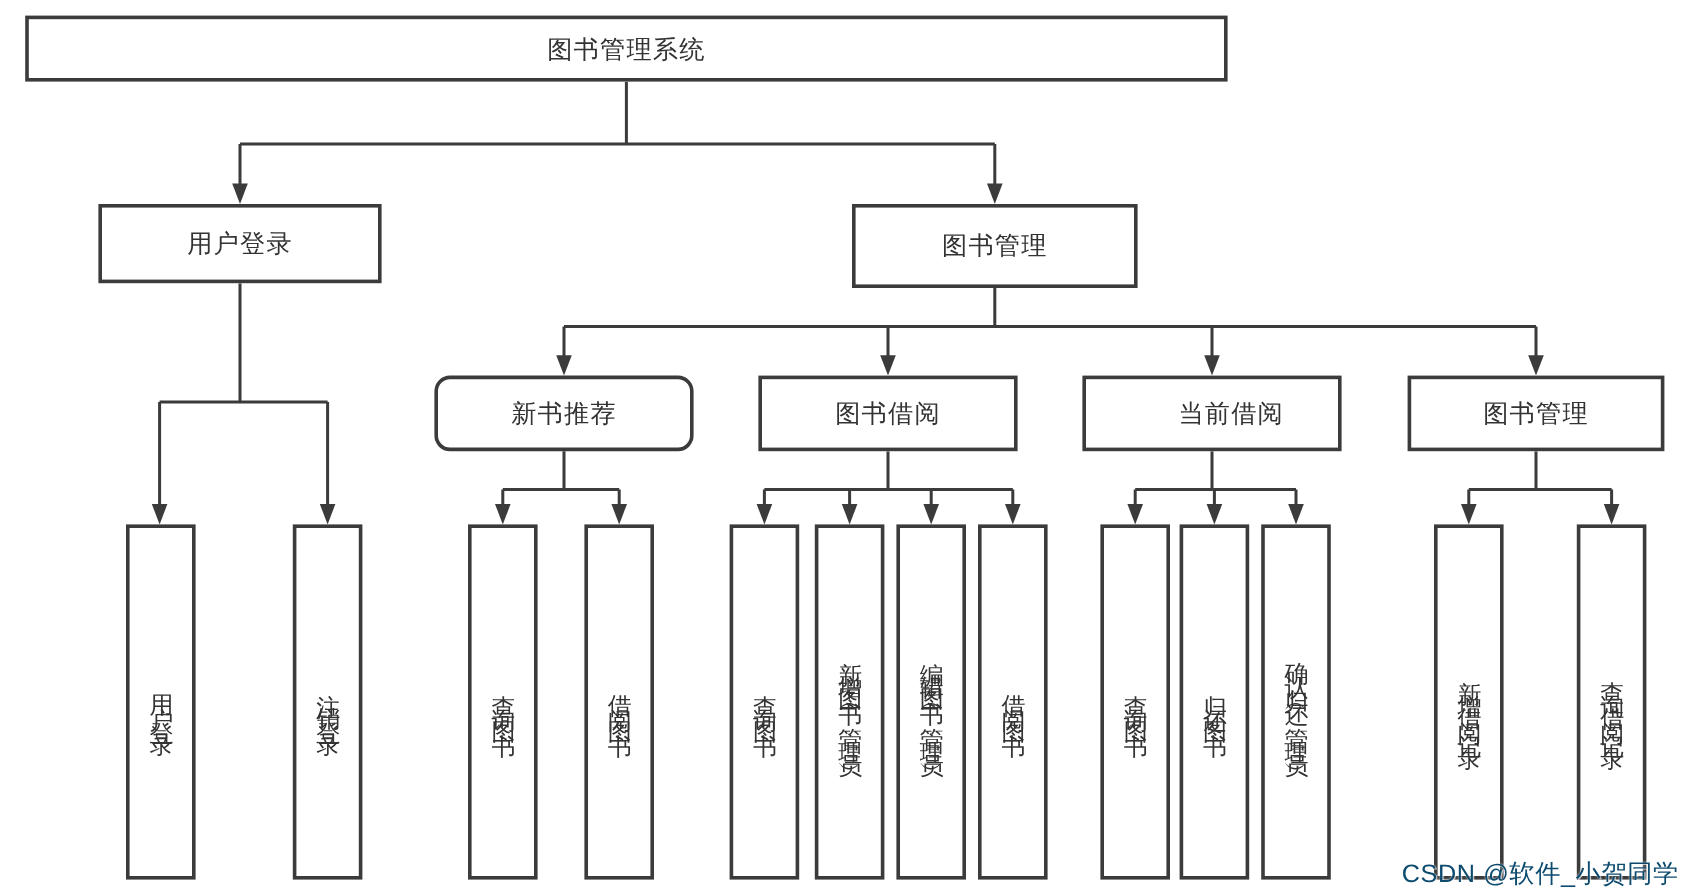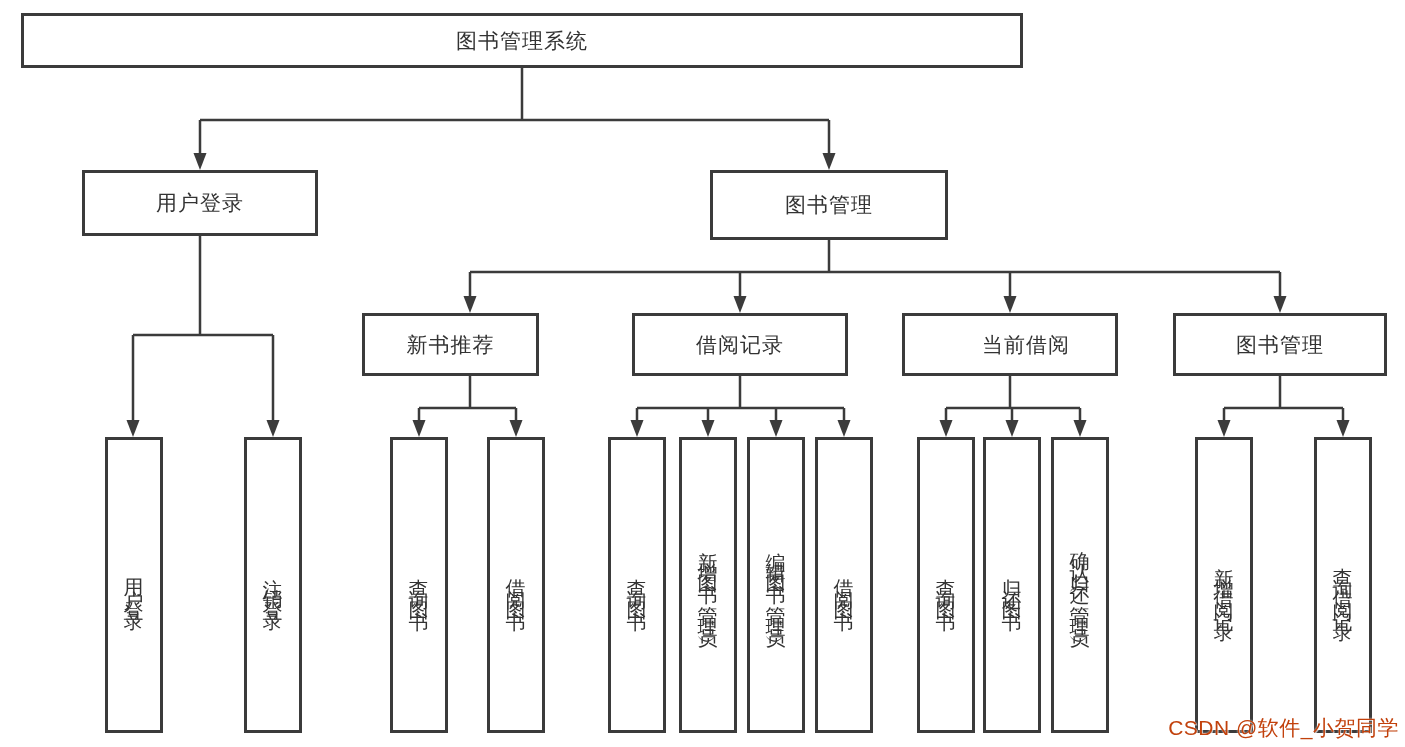--- a/index.html
+++ b/index.html
@@ -38,21 +38,21 @@
     font-size: 20px;
     letter-spacing: 11px;
     width: 58px;
     height: 296px;
     top: 437px;
   }
   
   #n-root       { left: 21px;   top: 13px;  width: 1002px; height: 55px; }
   #n-user-login { left: 82px;   top: 170px; width: 236px;  height: 66px; }
   #n-book-mgmt  { left: 710px;  top: 170px; width: 238px;  height: 70px; }
-  #n-new-rec    { left: 362px;  top: 313px; width: 177px;  height: 63px; }
+  #n-new-rec    { left: 362px;  top: 313px; width: 216px;  height: 63px; border-radius: 13px; }
   #n-borrow     { left: 632px;  top: 313px; width: 216px;  height: 63px; }
   #n-current    { left: 902px;  top: 313px; width: 216px;  height: 63px; padding-left: 32px; }
   #n-records    { left: 1173px; top: 313px; width: 214px;  height: 63px; }
   
   #l-login  { left: 105px;  }
   #l-logout { left: 244px;  }
   #l-rec-q  { left: 390px;  }
   #l-rec-b  { left: 487px;  }
   #l-bb-q   { left: 608px;  }
   #l-bb-a   { left: 679px;  }
@@ -61,21 +61,21 @@
   #l-cb-q   { left: 917px;  }
   #l-cb-r   { left: 983px;  }
   #l-cb-c   { left: 1051px; }
   #l-br-a   { left: 1195px; }
   #l-br-q   { left: 1314px; }
   .watermark {
     position: absolute;
     right: 6px;
     bottom: 5px;
     font-size: 21px;
-    color: #c2410c;
+    color: #0c4a6e;
     letter-spacing: 0.5px;
     z-index: 5;
     text-shadow: 0 0 2px rgba(255,255,255,0.9), 1px 1px 0 rgba(255,255,255,0.6);
     white-space: nowrap;
   }
 </style>
 </head>
 <body>
 
 <div class="canvas">
@@ -143,21 +143,21 @@
       <polygon points="1336.5,420 1349.5,420 1343,437"></polygon>
     </g>
   </svg>
 
   <div class="node box-h" id="n-root">图书管理系统</div>
 
   <div class="node box-h" id="n-user-login">用户登录</div>
   <div class="node box-h" id="n-book-mgmt">图书管理</div>
 
   <div class="node box-h" id="n-new-rec">新书推荐</div>
-  <div class="node box-h" id="n-borrow">借阅记录</div>
+  <div class="node box-h" id="n-borrow">图书借阅</div>
   <div class="node box-h" id="n-current">当前借阅</div>
   <div class="node box-h" id="n-records">图书管理</div>
 
   <div class="node box-v" id="l-login">用户登录</div>
   <div class="node box-v" id="l-logout">注销登录</div>
 
   <div class="node box-v" id="l-rec-q">查询图书</div>
   <div class="node box-v" id="l-rec-b">借阅图书</div>
 
   <div class="node box-v" id="l-bb-q">查询图书</div>

